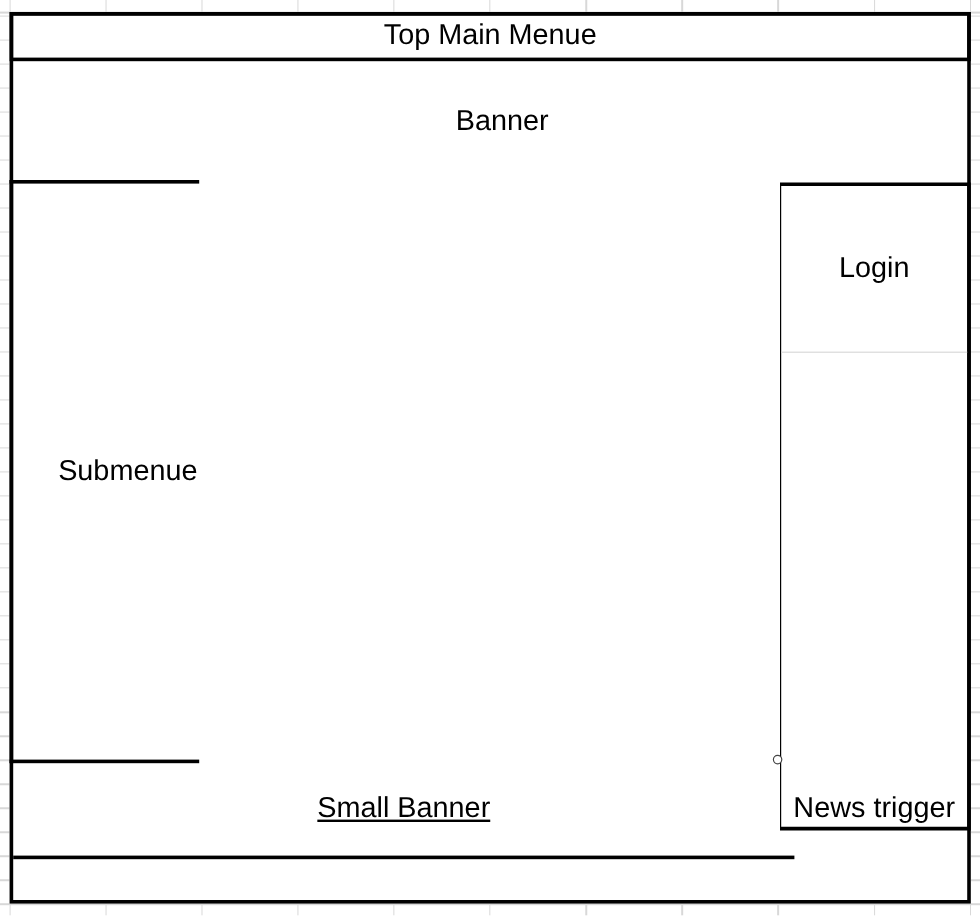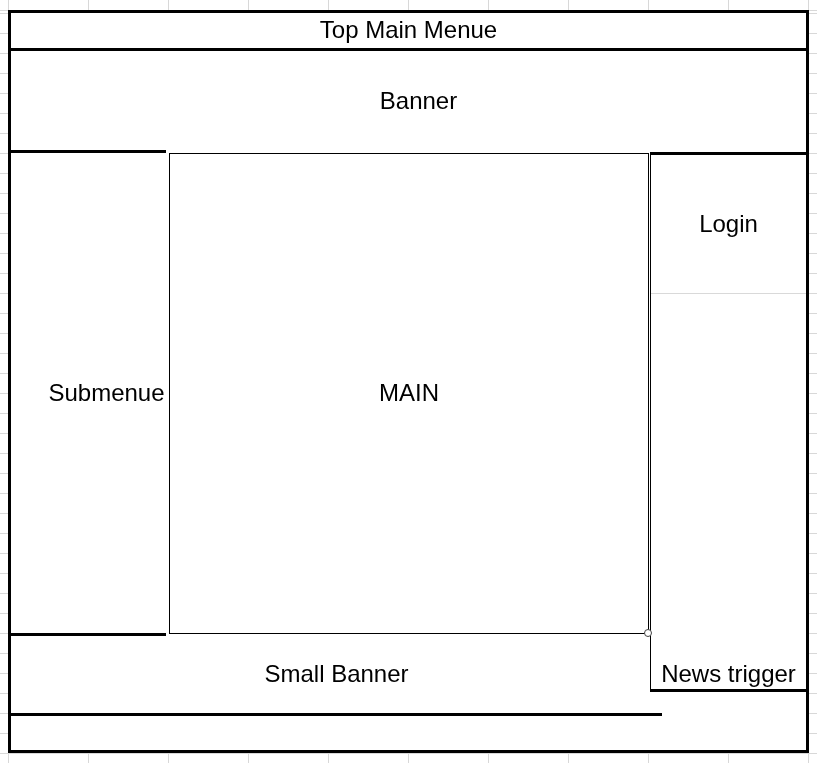--- a/index.html
+++ b/index.html
@@ -62,20 +62,21 @@
     border-bottom:1px solid #d9d9d9;
     display:flex;align-items:center;justify-content:center;
   }
   #news{
     flex:1;
     display:flex;align-items:flex-end;justify-content:center;
   }
   #small-banner{
     left:11px;top:636px;width:651px;height:80px;
     border-bottom:3px solid #000;
+    text-decoration:underline;
   }
   #bottom-menu{
     left:11px;top:716px;width:795px;height:34px;
   }
   #handle{
     left:644px;top:629px;width:8px;height:8px;
     border-radius:50%;
     background:#ffffff;
     border:1px solid #444;
     z-index:5;
@@ -93,23 +94,20 @@
   </div>
 
   <div id="banner" class="abs center-flex">
     <span class="label">Banner</span>
   </div>
 
   <div id="submenu" class="abs center-flex">
     <span class="label">Submenue</span>
   </div>
 
-  <div id="main" class="abs center-flex">
-    <span class="label">MAIN</span>
-  </div>
 
   <div id="right-col" class="abs">
     <div id="login">
       <span class="label">Login</span>
     </div>
     <div id="news">
       <span class="label">News trigger</span>
     </div>
   </div>
 

